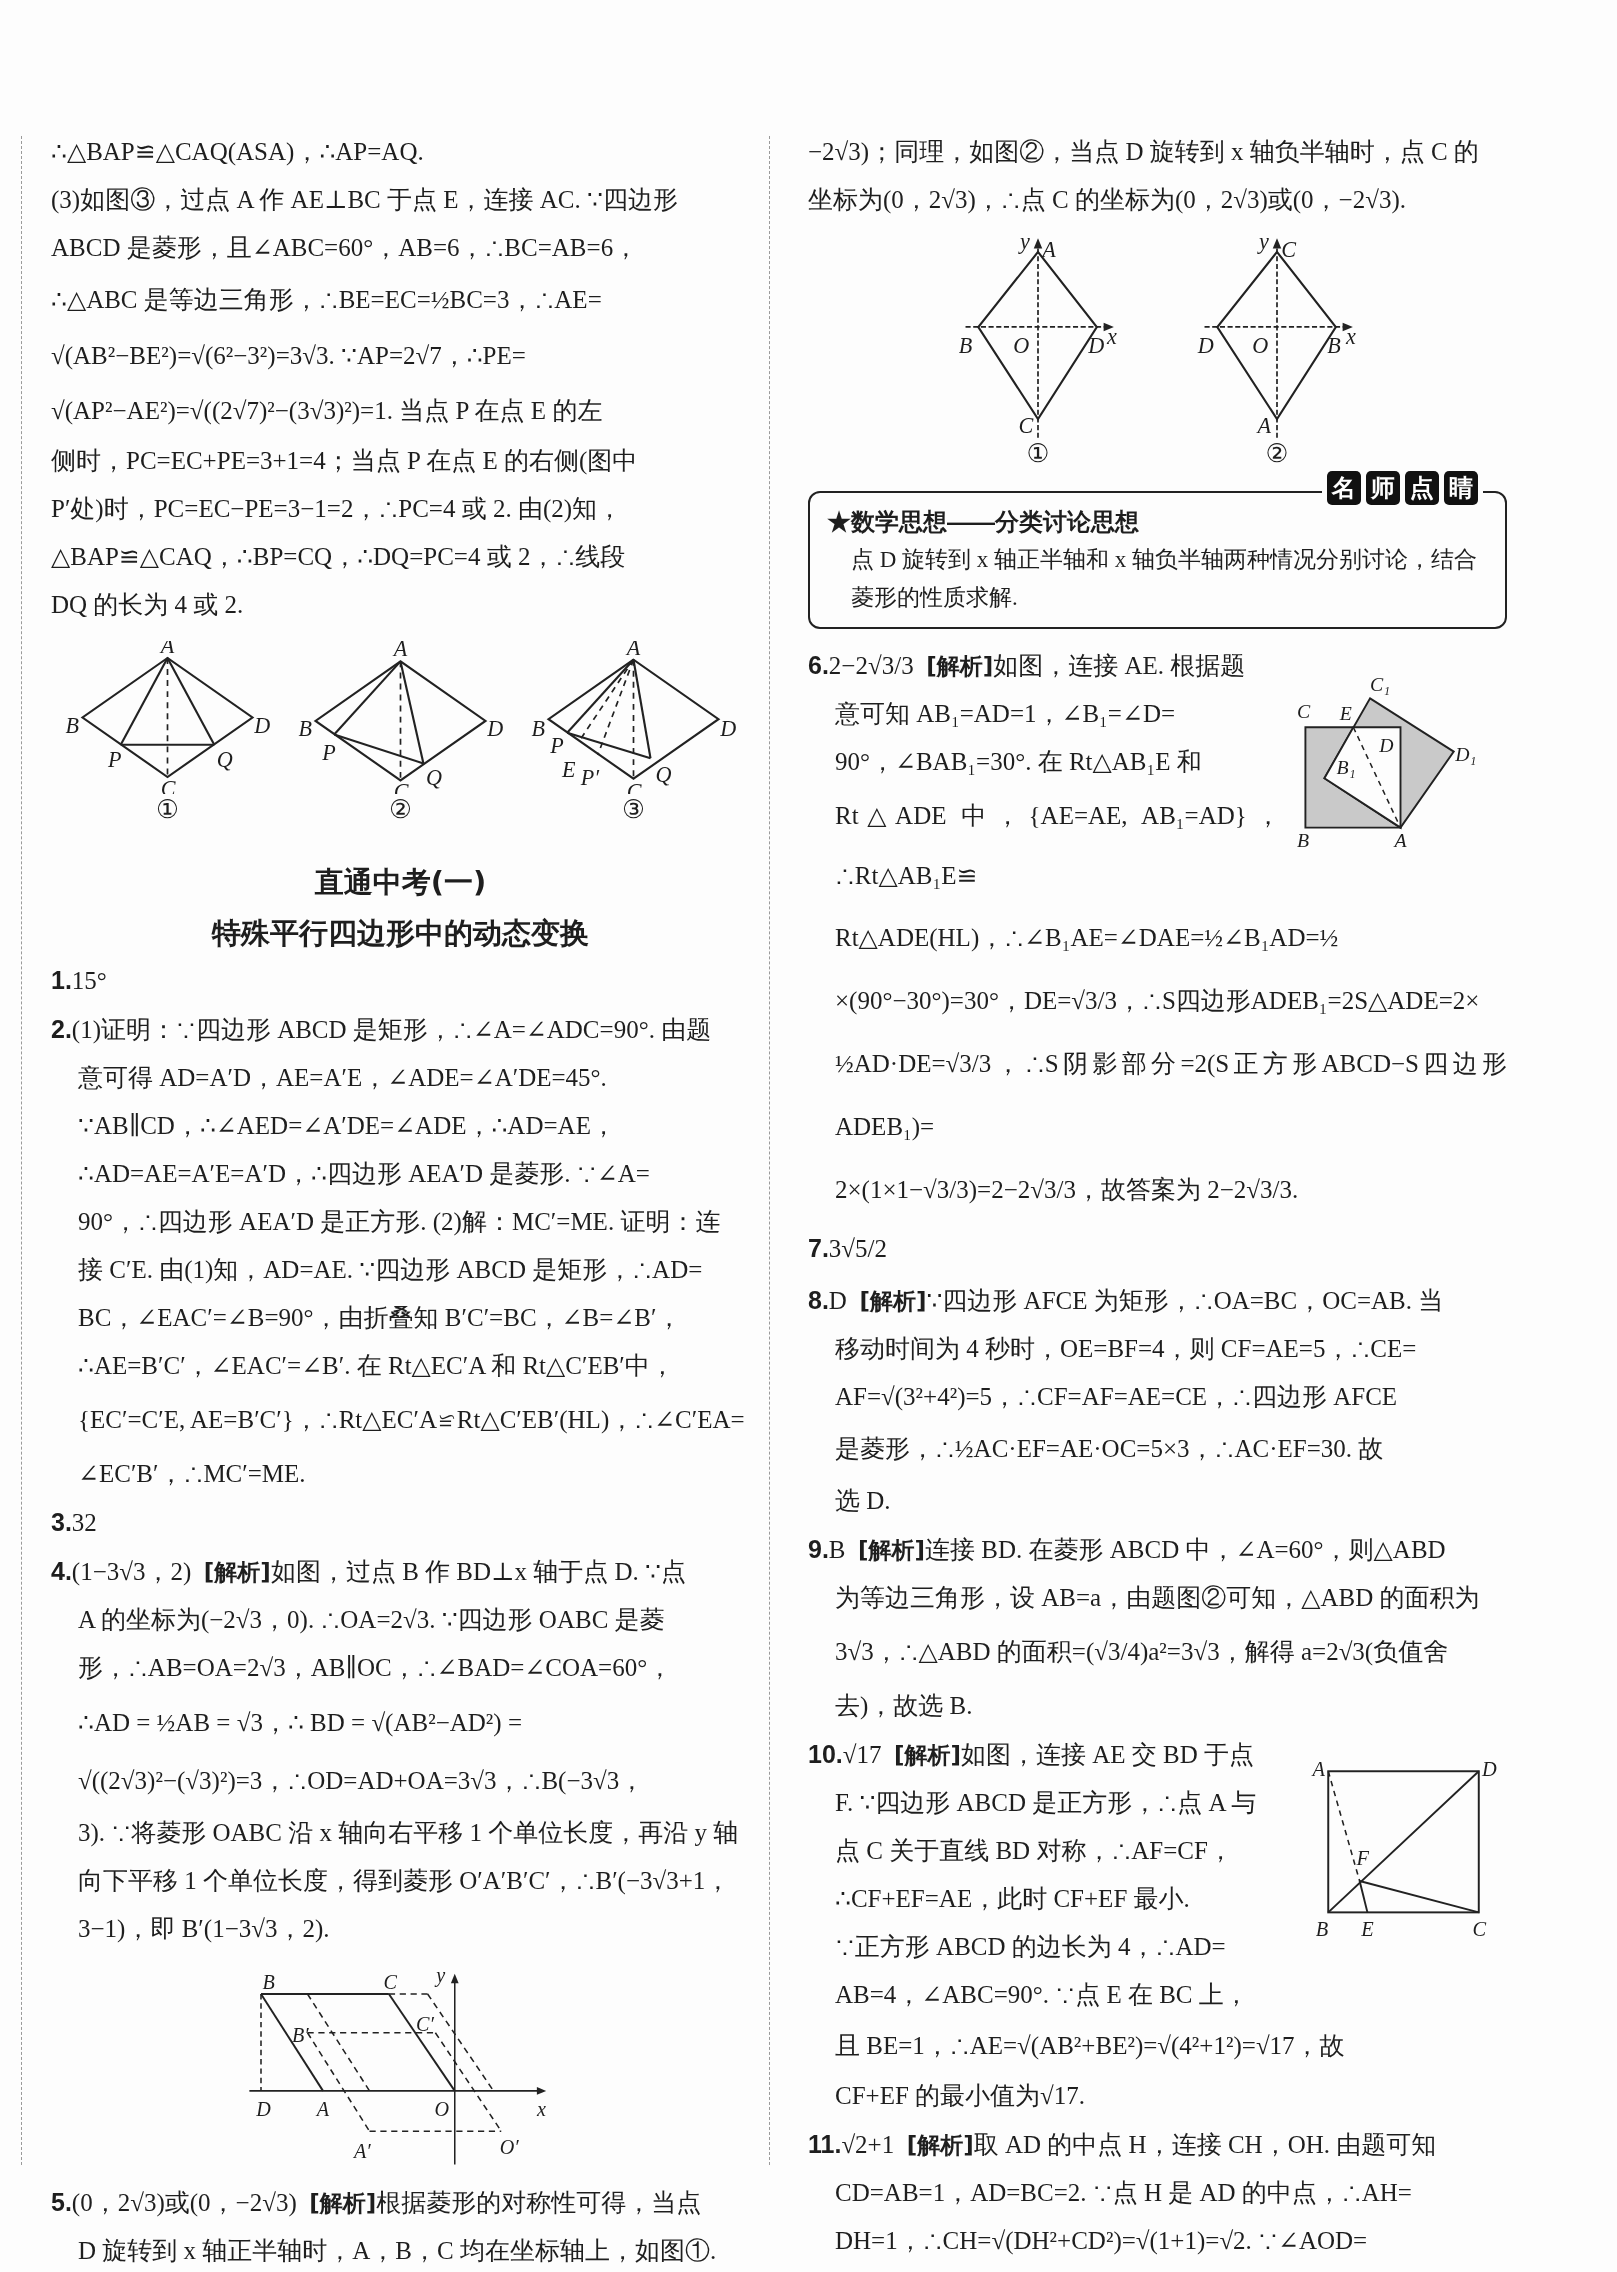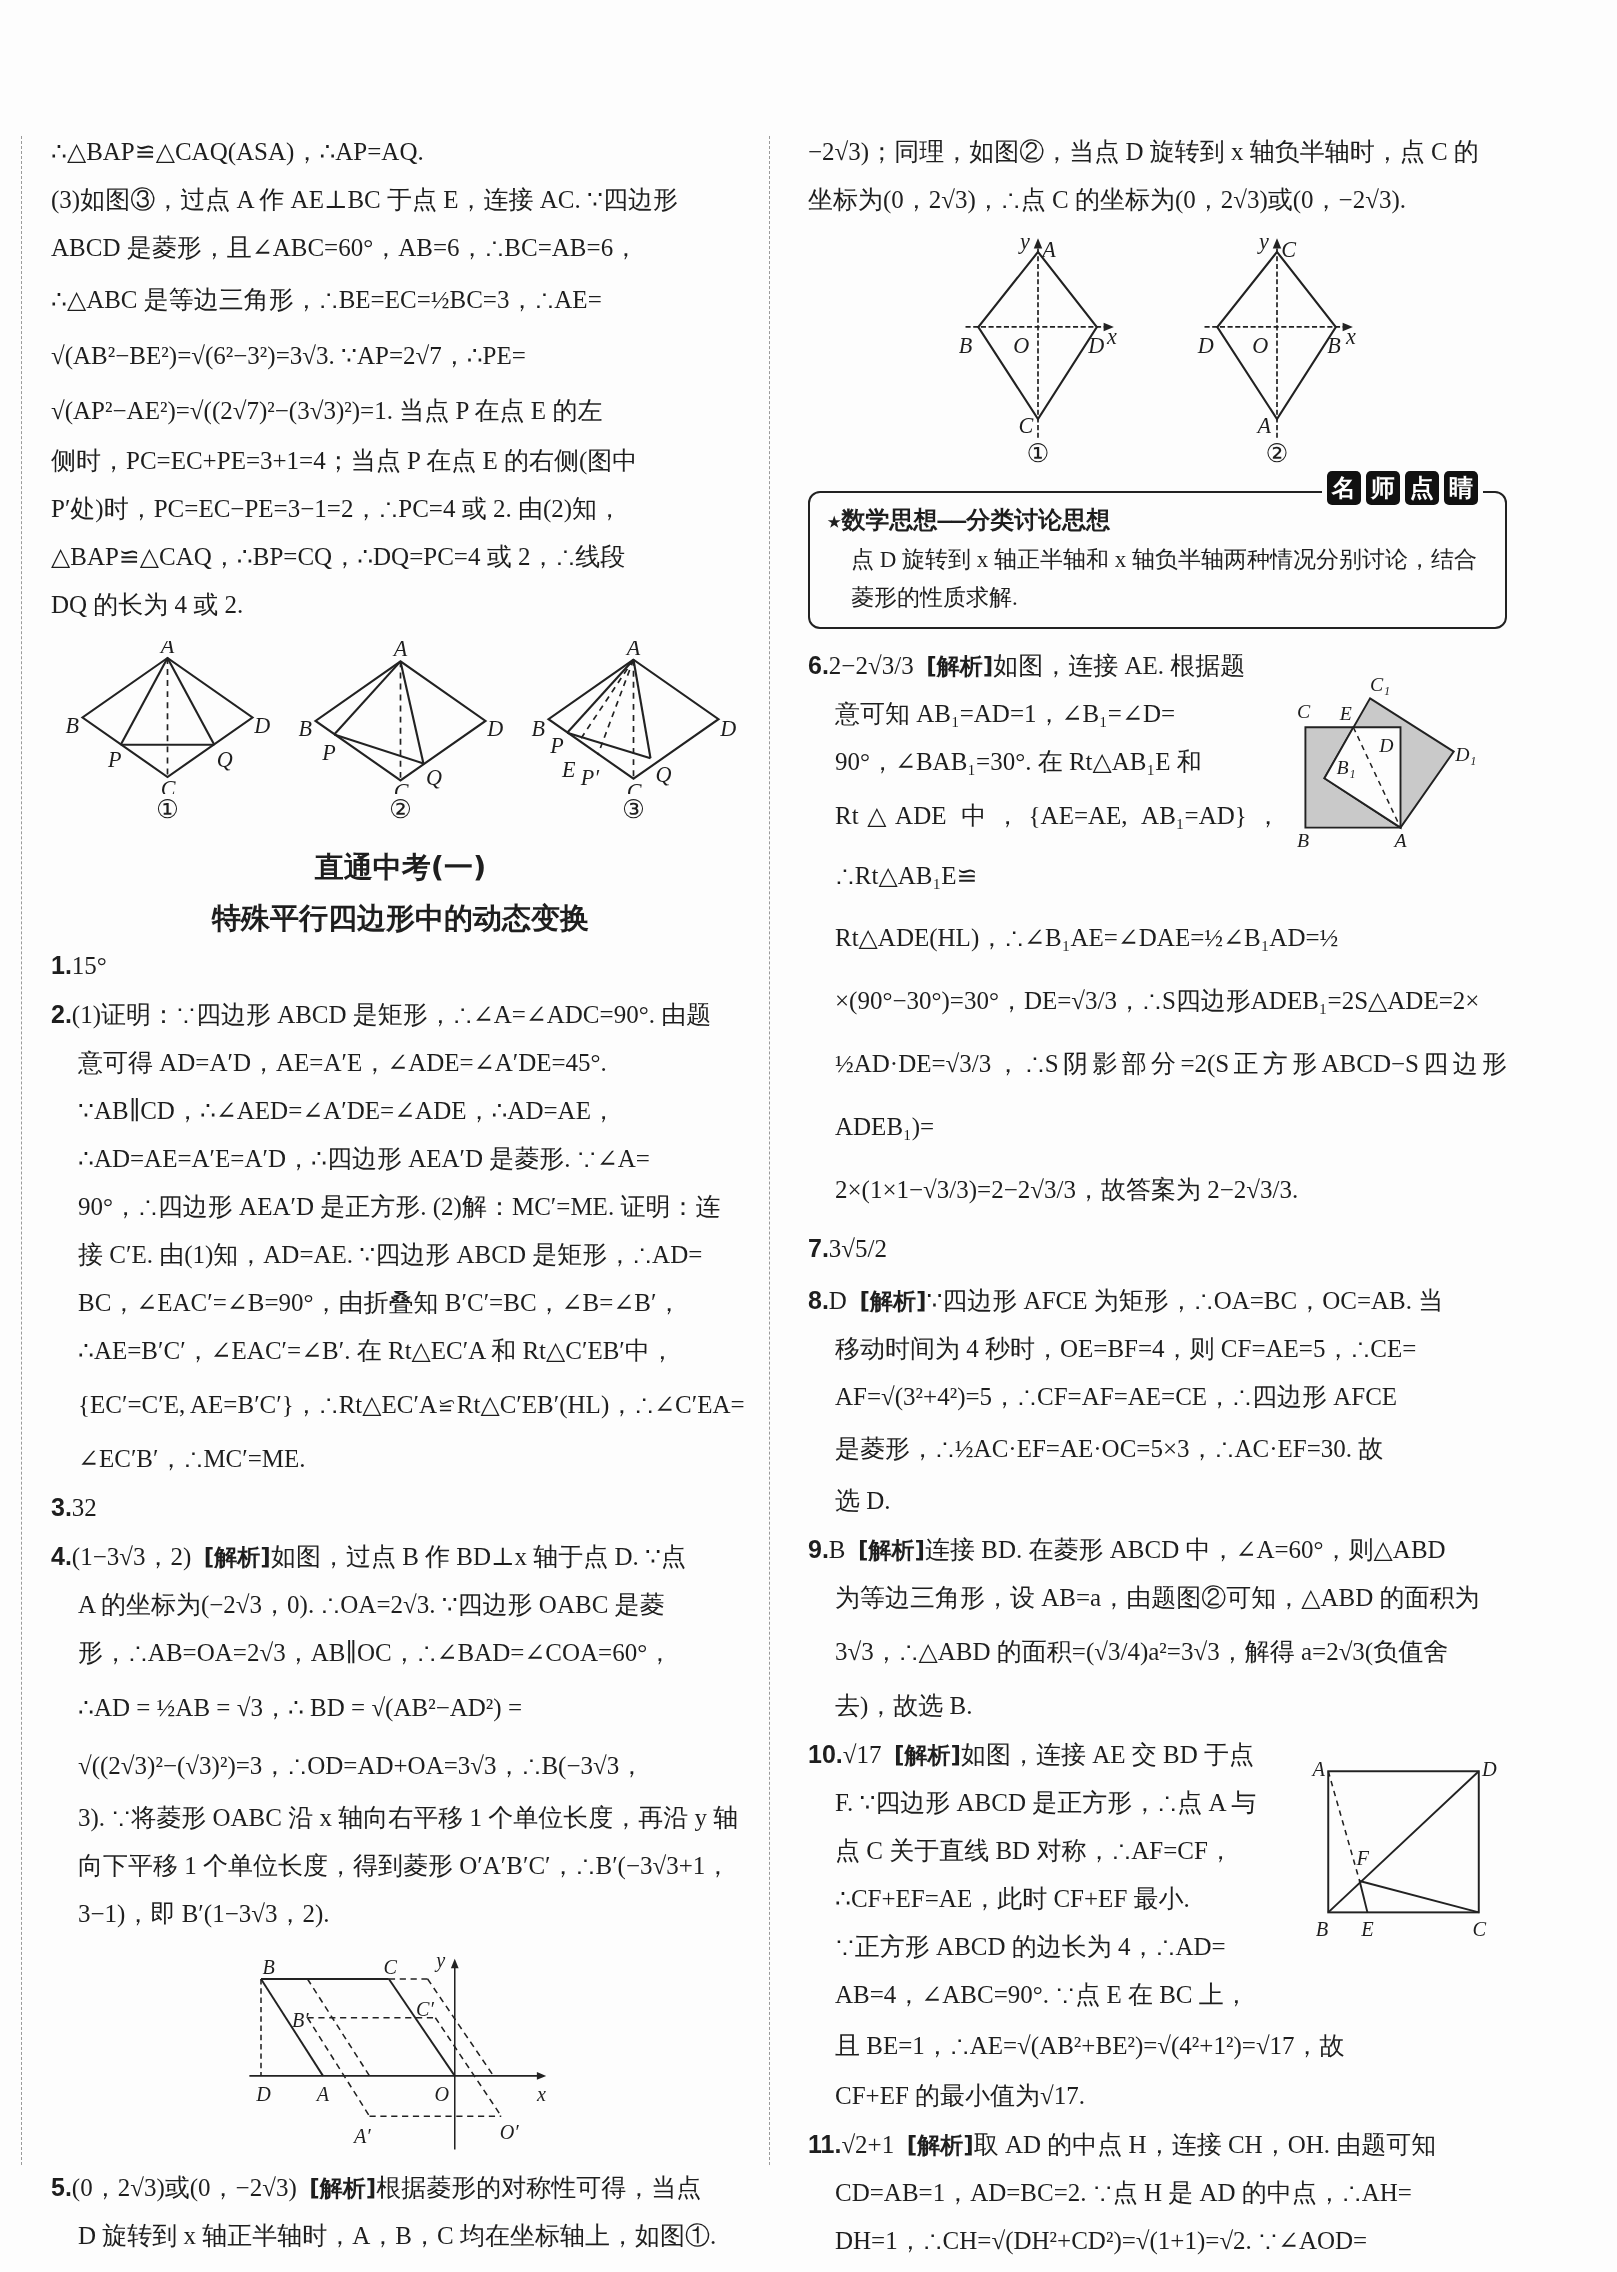--- a/index.html
+++ b/index.html
@@ -14,21 +14,21 @@
   .p .num { font-weight:bold; font-family:"Liberation Sans","DejaVu Sans",sans-serif; }
   .tag { font-family:"DejaVu Sans", sans-serif; font-weight:bold; font-size:23px;margin-top:44px; }
   .indent { padding-left:27px; }
   .section-title { text-align:center; font-family:"DejaVu Sans", sans-serif; font-weight:bold; font-size:29px; line-height:46px; margin:5.1px 0 0 0; }
   .figrow { display:flex; justify-content:space-around; align-items:flex-end; }
   .figcap { text-align:center; font-size:25.6px; }
   .fig { display:flex; flex-direction:column; align-items:center; }
   .tipbox { position:relative; border:2.6px solid #222; border-radius:12px; padding:10.2px 17px 10.2px 17px; margin:22px 0 12px 0; }
   .tip-badge { position:absolute; right:22px; top:-22px; display:flex; gap:5.1px; background:#fdfdfd; padding:0 5.1px; }
   .tip-badge span { background:#111; color:#fff; font-family:"DejaVu Sans",sans-serif; font-weight:bold; font-size:24px; width:34px; height:34px; display:flex; align-items:center; justify-content:center; border-radius:5.1px; }
-  .tip-title { font-family:Liberation Mono, monospace; font-weight:bold; font-size:24px; line-height:38px; }
+  .tip-title { font-family:Liberation Sans, sans-serif; font-weight:bold; font-size:24px; line-height:38px; }
   .tip-body { font-size:23px; line-height:38px; padding-left:24px; }
   .float-fig { float:right; margin-left:13.6px;margin-top:28px; }
   svg text { font-family:"Liberation Serif", serif; font-style:italic; font-size:26px; fill:#1e1e1e; }
 </style>
 </head>
 <body>
 
 <div class="page-sep-left"></div>
 <div class="col-sep"></div>
 
@@ -94,21 +94,21 @@
         <text x="22" y="132">P</text>
           <text x="36" y="160">E</text>
           <text x="58" y="170">P′</text>
         <text x="112" y="186">C</text>
           <text x="146" y="166">Q</text>
       </svg>
       <div class="figcap">③</div>
     </div>
   </div>
 
-  <h2 class="section-title" style="margin-top:19px">直通中考(一)</h2>
+  <h2 class="section-title" style="margin-top:34px">直通中考(一)</h2>
   <h2 class="section-title">特殊平行四边形中的动态变换</h2>
 
   <p class="p"><span class="num">1.</span><span>15°</span></p>
 
   <div>
     <p class="p"><span class="num">2.</span><span>(1)证明：∵四边形 ABCD 是矩形，∴∠A=∠ADC=90°. 由题</span></p>
     <p class="p indent">意可得 AD=A′D，AE=A′E，∠ADE=∠A′DE=45°.</p>
     <p class="p indent">∵AB∥CD，∴∠AED=∠A′DE=∠ADE，∴AD=AE，</p>
     <p class="p indent">∴AD=AE=A′E=A′D，∴四边形 AEA′D 是菱形. ∵∠A=</p>
     <p class="p indent">90°，∴四边形 AEA′D 是正方形.  (2)解：MC′=ME. 证明：连</p>

